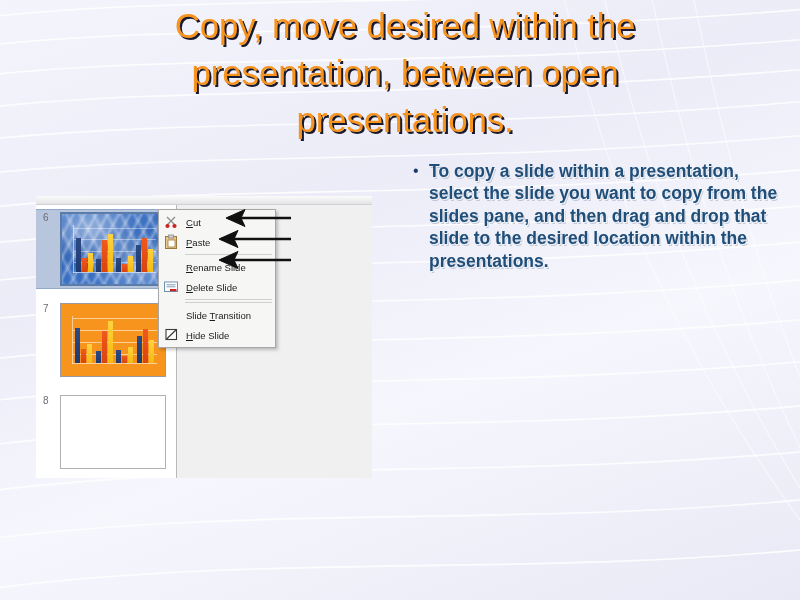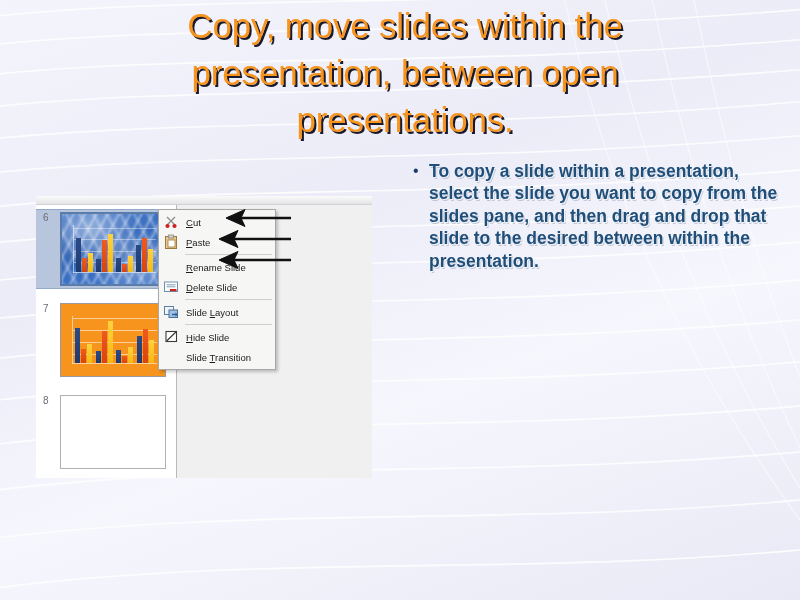--- a/index.html
+++ b/index.html
@@ -203,28 +203,28 @@
     </g>
     <g stroke="#ffffff" stroke-width="1.1" fill="none" opacity="0.55">
       <path d="M 560 -20 C 600 160, 660 340, 830 560"></path>
       <path d="M 600 -20 C 645 170, 700 350, 860 580"></path>
       <path d="M 648 -20 C 690 180, 742 360, 880 600"></path>
       <path d="M 690 -20 C 732 190, 782 370, 900 600"></path>
     </g>
   </svg>
 </div>
 
-<div id="title">Copy, move slides within the
+<div id="title">Copy, move desired within the
 presentation, between open
 presentations.</div>
 
 <div id="body-block">
   <div class="row">
     <div id="bullet-dot">•</div>
-    <div id="body-text">To copy a slide within a presentation, select the slide you want to copy from the slides pane, and then drag and drop that slide to the desired between within the presentation.</div>
+    <div id="body-text">To copy a slide within a presentation, select the slide you want to copy from the slides pane, and then drag and drop that slide to the desired location within the presentations.</div>
   </div>
 </div>
 
 <div id="shot">
 
   <div id="shot-topband"></div>
 
   <div id="slides-pane">
 
     <div class="thumb-row selected" style="top:4px;height:78px;">
@@ -354,47 +354,37 @@
           <line x1="3.5" y1="7.8" x2="12.5" y2="7.8" stroke="#6f8fae" stroke-width="0.9"></line>
           <rect x="7" y="10" width="6.5" height="2.2" fill="#cc2222"></rect>
         </svg>
       </span>
       <span class="lbl"><u>D</u>elete Slide</span>
     </div>
 
     <div class="mi-sep"></div>
 
 
-    <div class="mi">
-      <span class="ico">
-        <svg width="17" height="16" viewBox="0 0 17 16">
-          <rect x="1.5" y="2.5" width="9" height="8" fill="#eef4fa" stroke="#5d7fa5" stroke-width="1"></rect>
-          <rect x="6" y="6" width="8.5" height="7.5" fill="#9fc1e4" stroke="#4a6d94" stroke-width="1"></rect>
-          <path d="M9 9.8 L12.5 9.8 L12.5 8.3 L14.6 10.5 L12.5 12.7 L12.5 11.2 L9 11.2 Z" fill="#2f5f9e"></path>
-        </svg>
-      </span>
-      <span class="lbl">Slide <u>L</u>ayout</span>
-    </div>
 
     <div class="mi-sep"></div>
+
+    <div class="mi noico">
+      <span class="ico"></span>
+      <span class="lbl">Slide <u>T</u>ransition</span>
+    </div>
 
     <div class="mi">
       <span class="ico">
         <svg width="17" height="16" viewBox="0 0 17 16">
           <rect x="3" y="2.5" width="10.5" height="10" fill="#ffffff" stroke="#3a3a3a" stroke-width="1.1"></rect>
           <line x1="3.6" y1="12" x2="12.9" y2="3" stroke="#3a3a3a" stroke-width="1.2"></line>
         </svg>
       </span>
       <span class="lbl"><u>H</u>ide Slide</span>
     </div>
-
-    <div class="mi noico">
-      <span class="ico"></span>
-      <span class="lbl">Slide <u>T</u>ransition</span>
-    </div>
   </div>
 
   <svg id="arrows">
     <g fill="#111111" stroke="#111111">
 
       <g>
         <line x1="255" y1="22" x2="192" y2="22" stroke-width="2.4"></line>
         <path d="M190 22 L209 13.5 L205 22 L209 30.5 Z" stroke-width="1"></path>
       </g>
 

